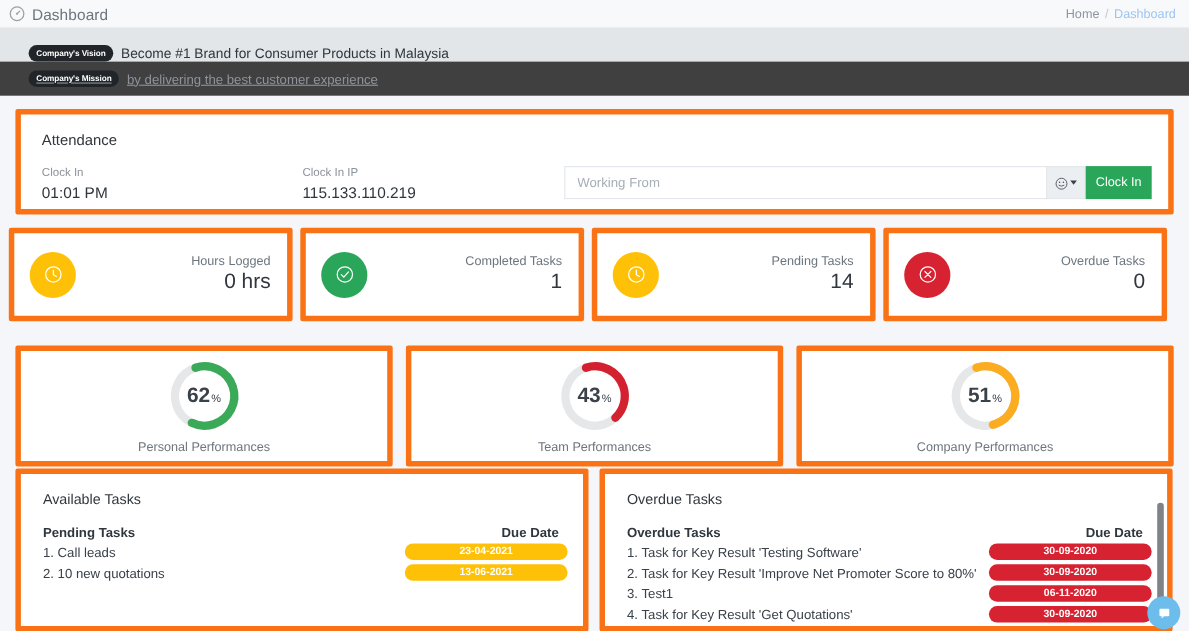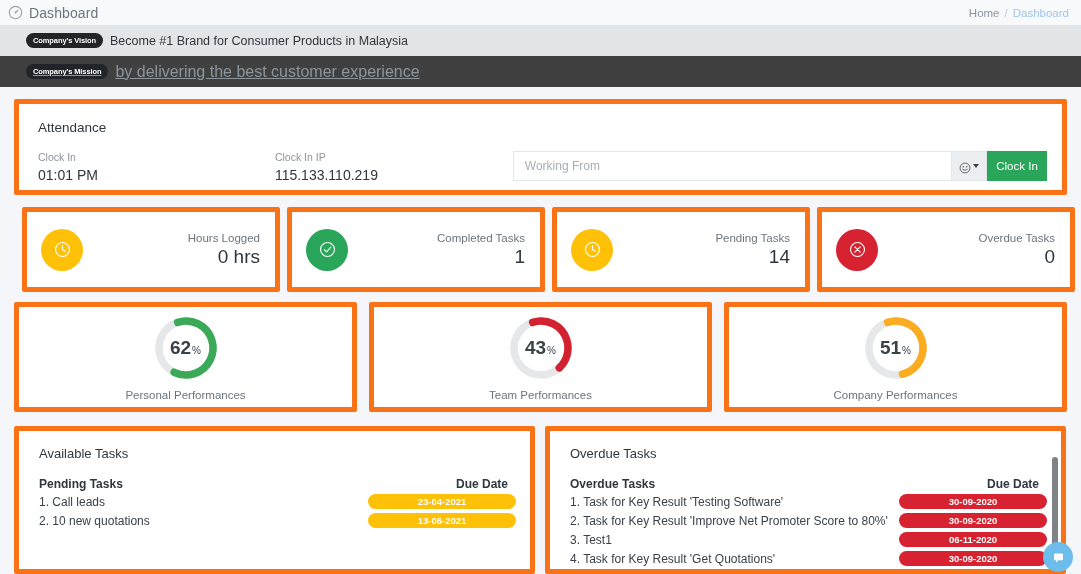--- a/index.html
+++ b/index.html
@@ -23,30 +23,30 @@
   .breadcrumb { margin-left: auto; font-size: 11.5px; display: flex; gap: 5px; align-items: center; }
   .bc-home { color: #8d95a0; }
   .bc-sep { color: #c4cad1; }
   .bc-current { color: #9ec5f0; }
 
   
   .vision-bar, .mission-bar {
     height: 31px; display: flex; align-items: center;
     padding-left: 26px; font-size: 12.5px;
   }
-  .vision-bar { background: #e2e6e9; color: #3a4149; }
+  .vision-bar { background: #e2e6e9; color: #3a4149; align-items: flex-end; }
   .mission-bar { background: #404040; color: #8d949c; text-decoration: underline; }
   .pill {
     background: #212529; color: #ffffff;
     font-size: 7.5px; font-weight: bold;
     border-radius: 9px; padding: 3px 7px 3px 7px;
     margin-right: 7px; letter-spacing: -.1px; white-space: nowrap;
   }
   .vision-text { font-weight: 400; color: #2f363d; font-size: 12.5px; }
-  .mission-text { color: #8d949c; font-size: 16px; }
+  .mission-text { color: #8d949c; font-size: 12px; }
 
   
   .card {
     background: #fff; border: 5px solid #f97316; border-radius: 2px;
   }
 
   
   .attendance {
     position: absolute; left: 14px; top: 99px;
     width: 1053px; height: 96px; padding: 16px 15px 0 19px;
@@ -71,36 +71,36 @@
   .smiley { width: 12px; height: 12px; display: block; }
   .caret { width: 0; height: 0; border-left: 3.5px solid transparent;
            border-right: 3.5px solid transparent; border-top: 4.5px solid #3a4149; }
   .clockin-btn {
     width: 60px; background: #2aa65a; color: #fff; font-size: 11.5px;
     display: flex; align-items: center; justify-content: center;
     border: none; cursor: pointer; font-family: "Liberation Sans", sans-serif;
   }
 
   
-  .stats { position: absolute; left: 22px; top: 207px; width: 1053px; display: flex; gap: 7px; align-items: flex-end; }
+  .stats { position: absolute; left: 8px; top: 207px; width: 1053px; display: flex; gap: 7px; align-items: flex-end; }
   .stat {
     width: 263px; height: 85px; display: flex; align-items: center;
     padding: 0 15px 0 14px;
   }
   .stat-icon {
     width: 42px; height: 42px; border-radius: 50%;
     display: flex; align-items: center; justify-content: center; flex: none;
   }
   .stat-icon svg { width: 17px; height: 17px; display: block; }
   .stat-text { margin-left: auto; text-align: right; }
   .stat-label { font-size: 11.5px; color: #6c757d; margin-bottom: 2px; }
   .stat-value { font-size: 19px; color: #2f363d; }
 
   
-  .donuts { position: absolute; left: 14px; top: 302px; width: 1053px; display: flex; gap: 12px; }
+  .donuts { position: absolute; left: 14px; top: 314px; width: 1053px; display: flex; gap: 12px; }
   .donut-card {
     width: 344px; height: 110px; display: flex; flex-direction: column;
     align-items: center; justify-content: center;
   }
   .donut-wrap { position: relative; width: 68px; height: 68px; }
   .donut-wrap svg { width: 68px; height: 68px; transform: rotate(-108deg); display: block; }
   .donut-label {
     position: absolute; inset: 0; display: flex;
     align-items: center; justify-content: center;
     font-size: 19px; color: #3a4149; font-weight: bold;

